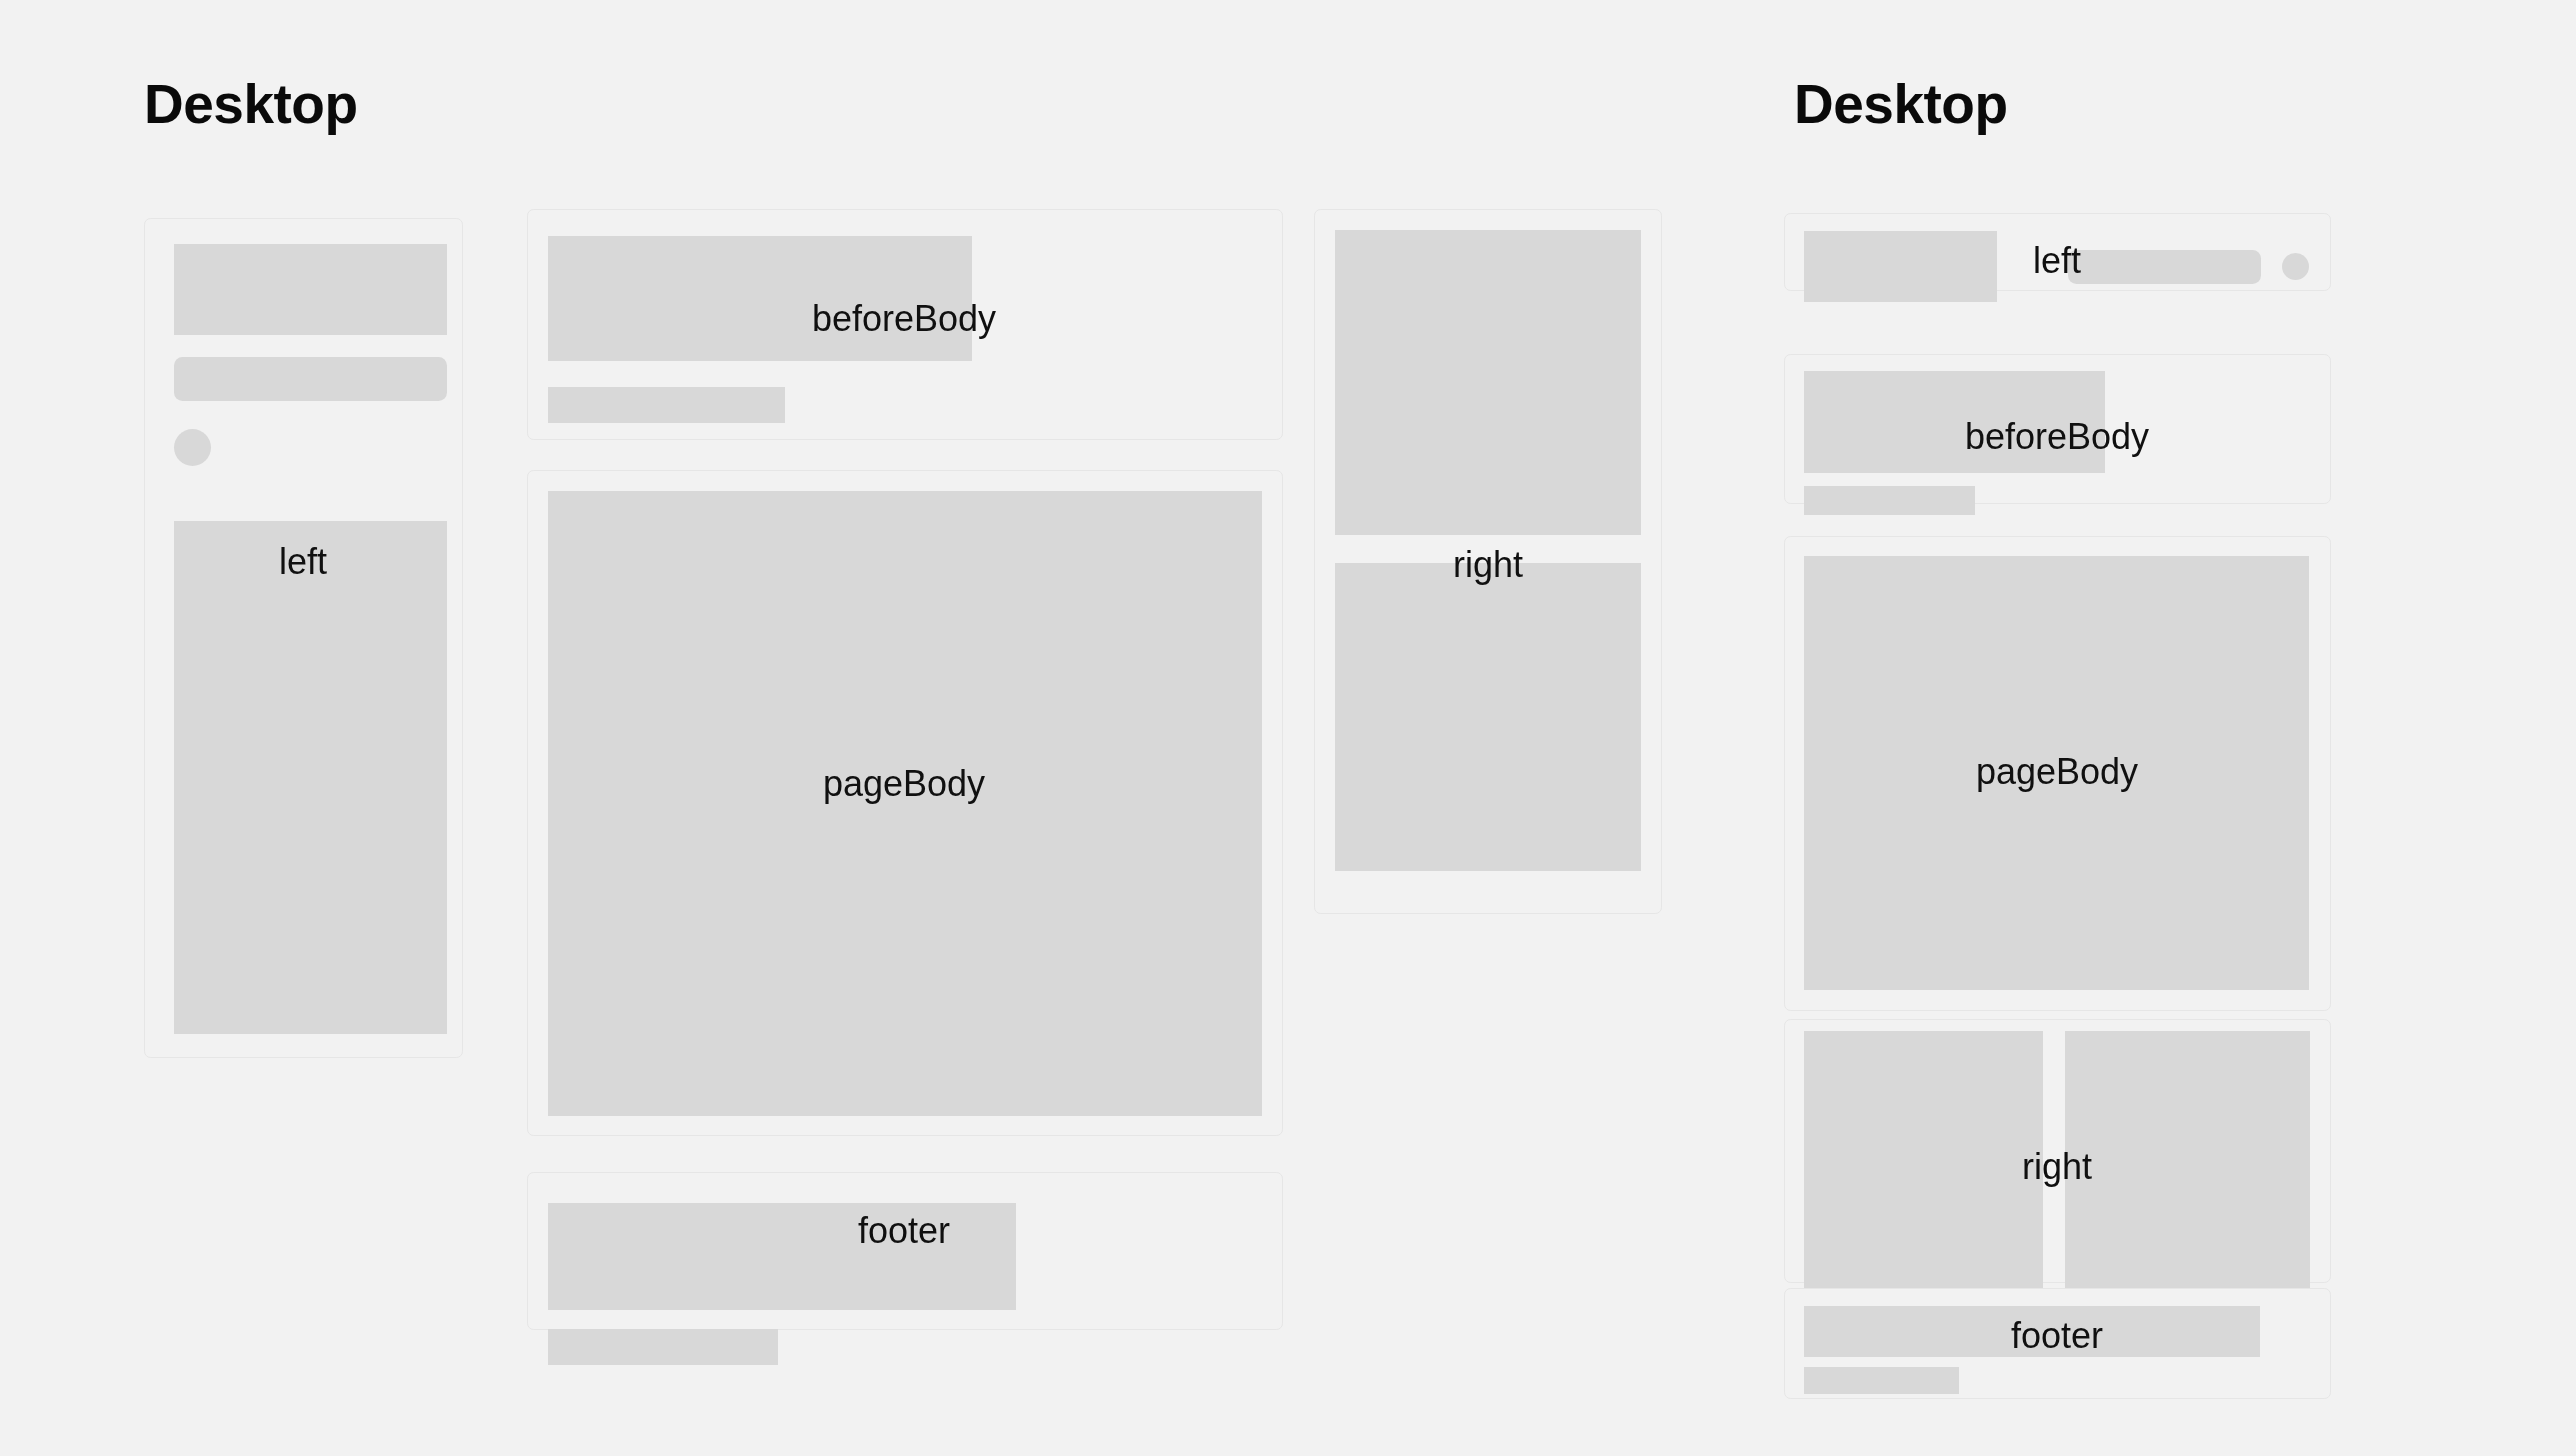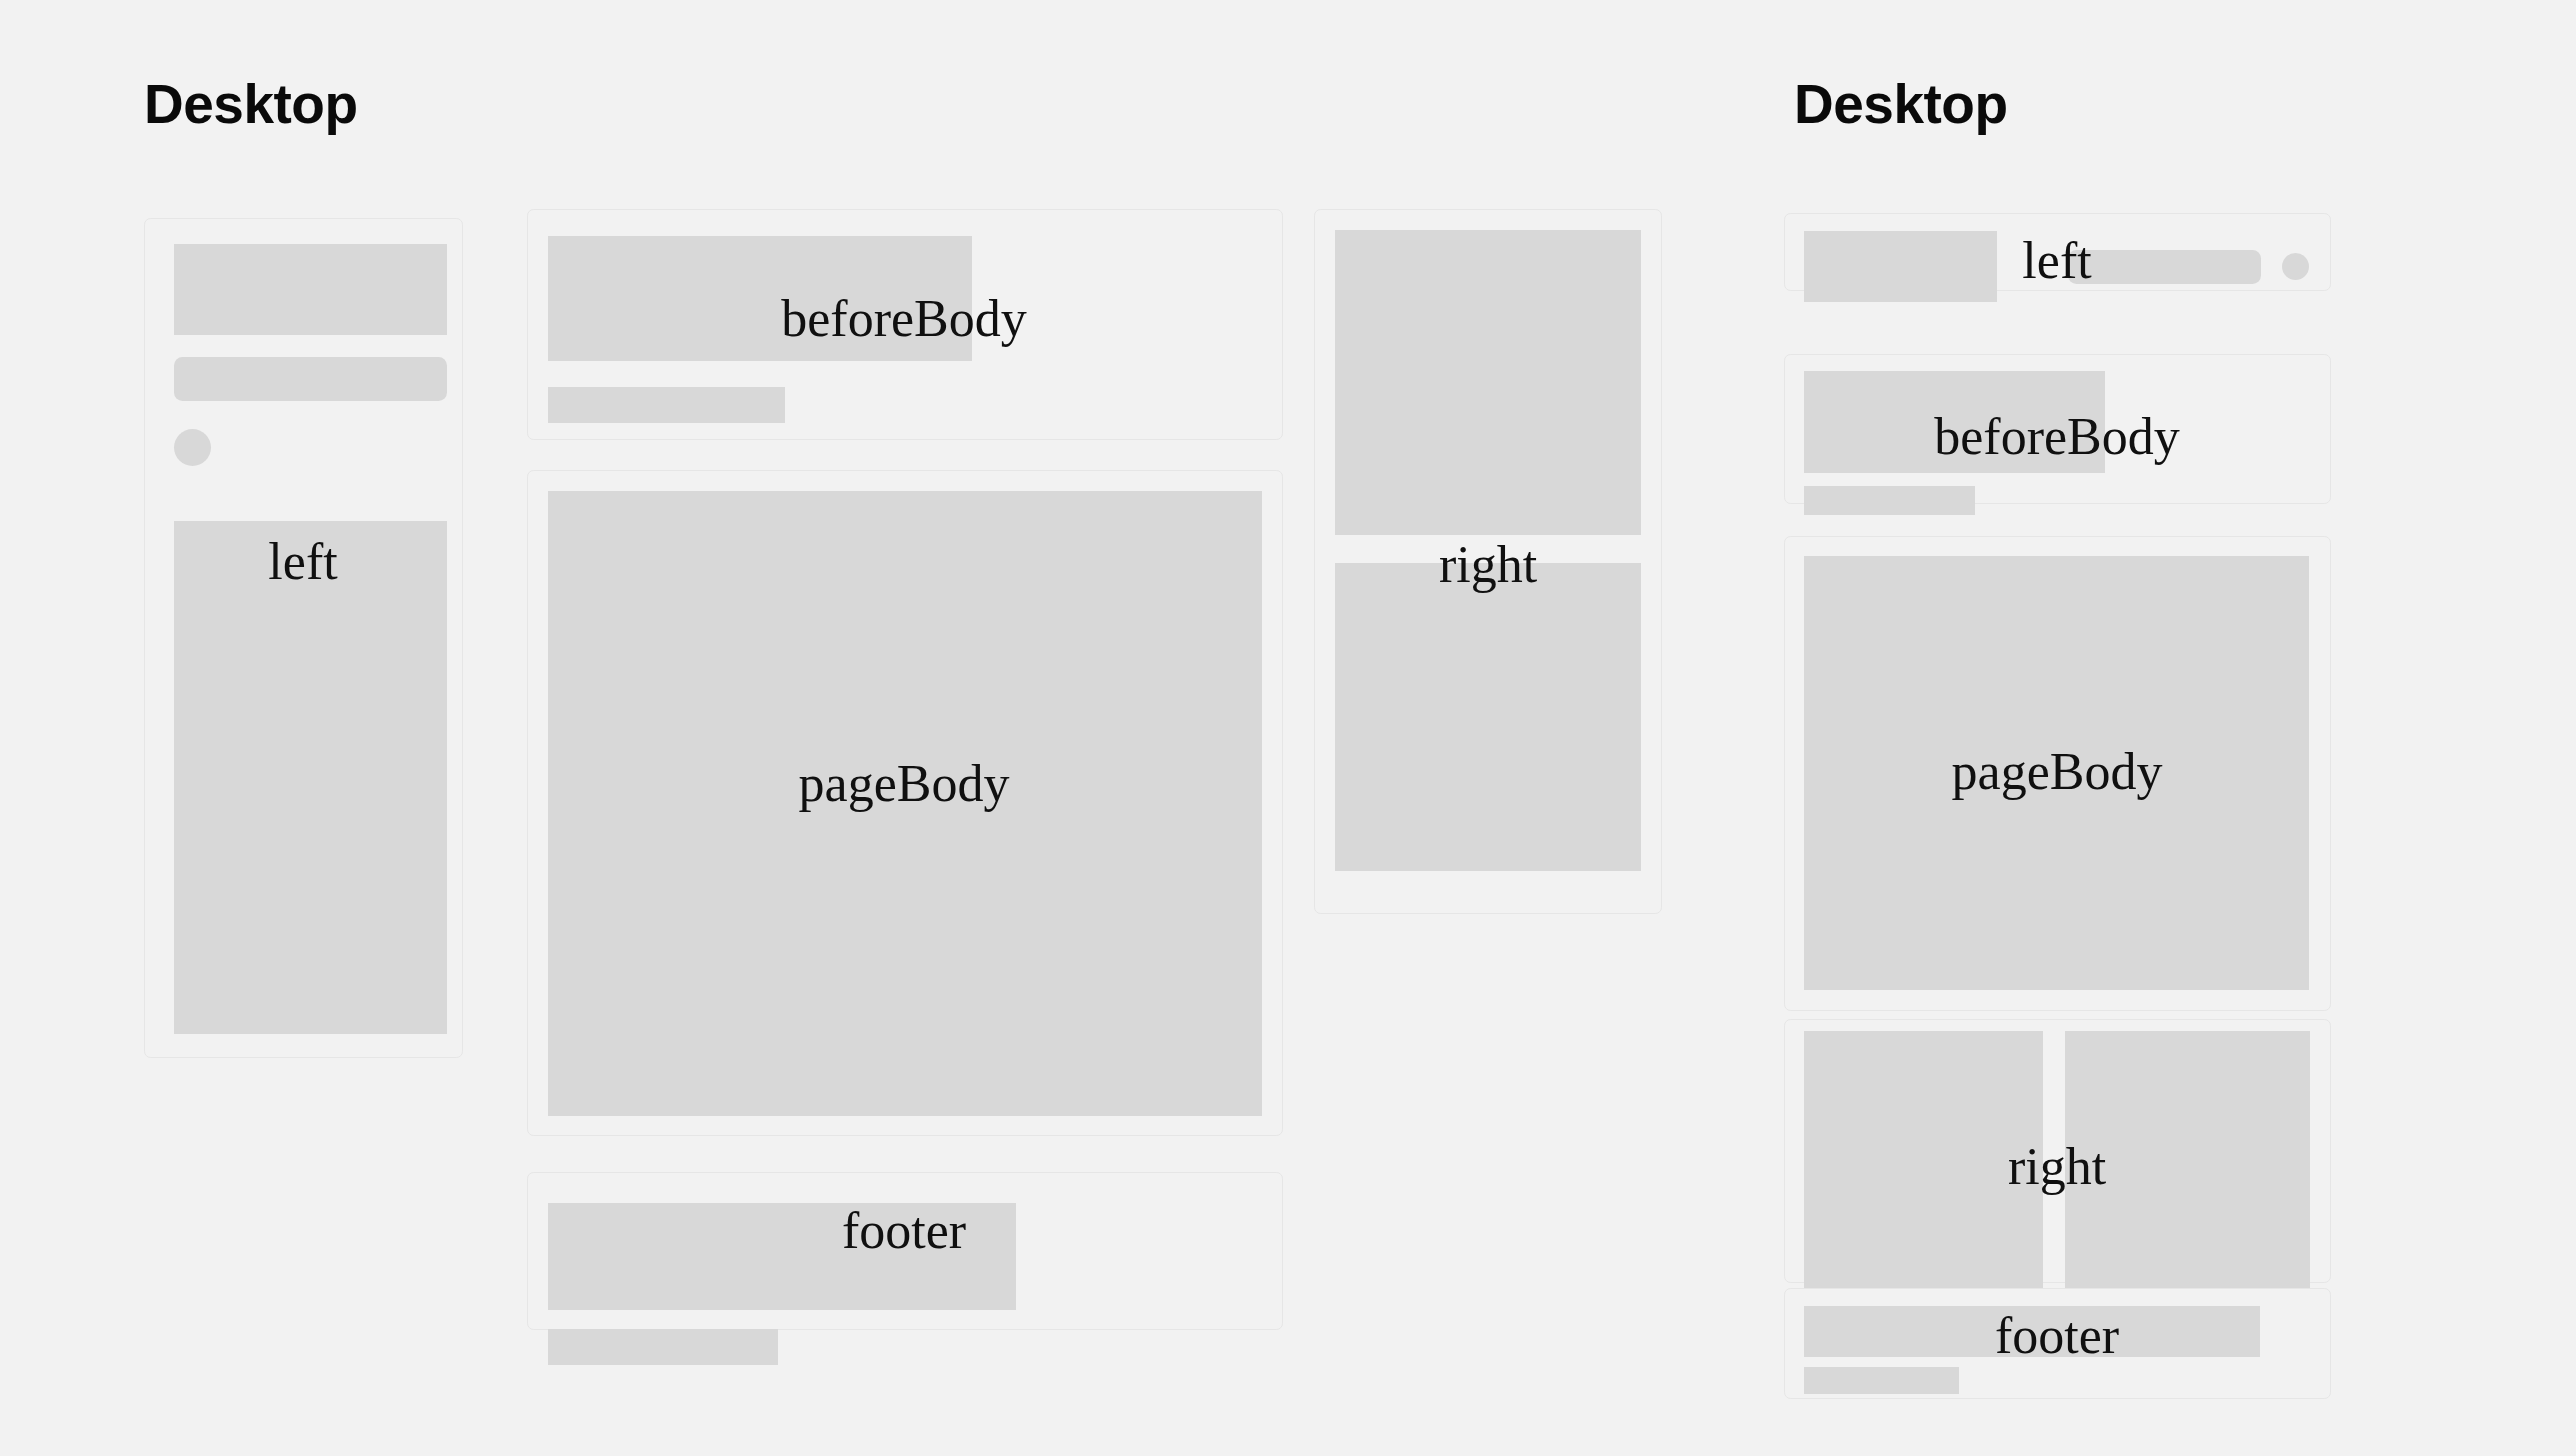--- a/index.html
+++ b/index.html
@@ -45,22 +45,22 @@
   .blk {
     position: absolute;
     background: #d8d8d8;
   }
   .blk.rounded { border-radius: 8.5px; }
   .blk.circle  { border-radius: 50%; }
 
   
   .lbl {
     position: absolute;
-    font-family: Liberation Serif, serif;
-    font-size: 52px;
+    font-family: Liberation Sans, sans-serif;
+    font-size: 36px;
     line-height: 1;
     color: #101010;
     white-space: nowrap;
     transform: translate(-50%, -50%);
     pointer-events: none;
   }
 </style>
 </head>
 <body>
 

